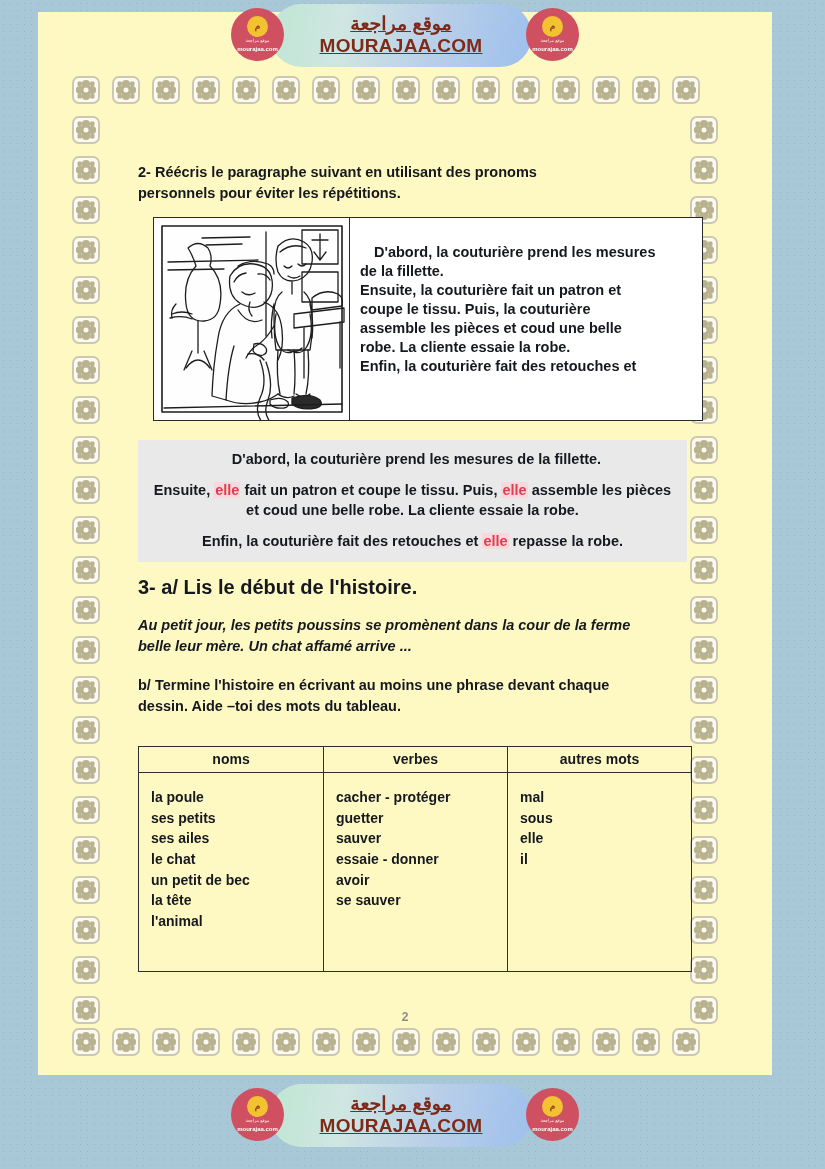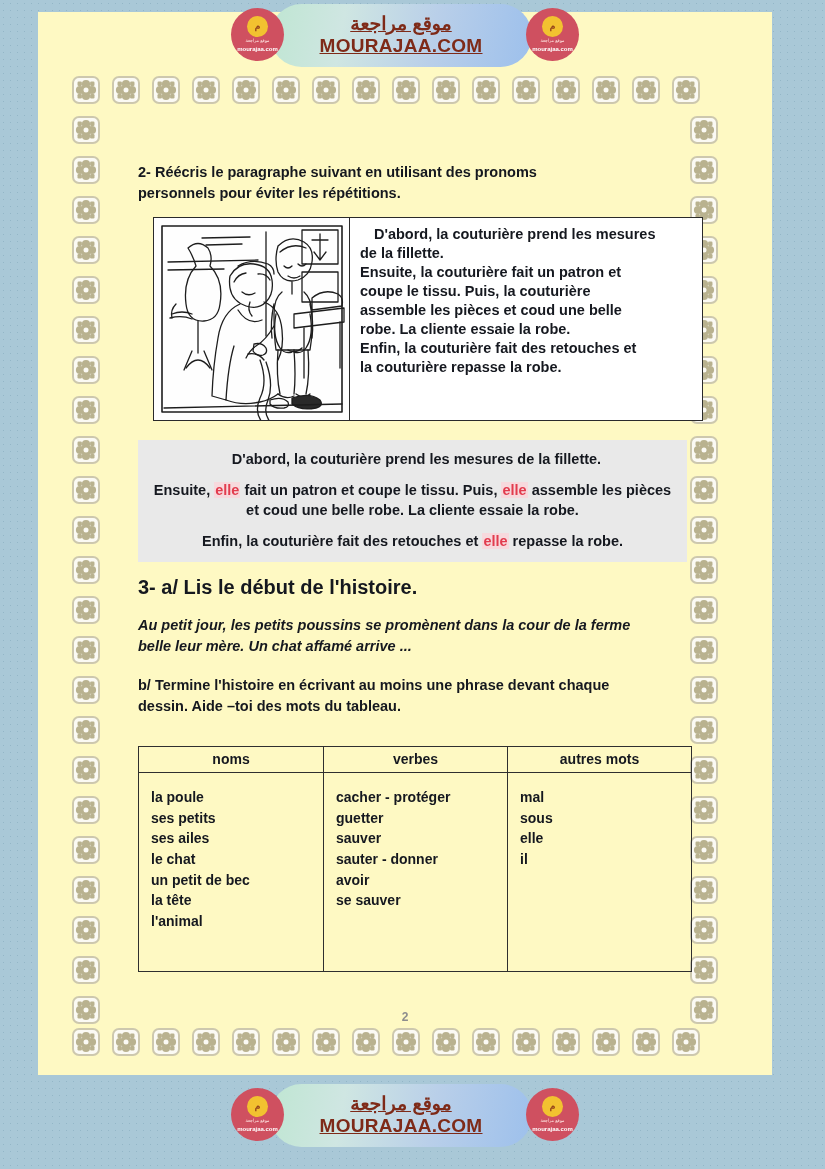--- a/index.html
+++ b/index.html
@@ -188,20 +188,21 @@
     background: #fdfdfd;
   }
   .ex-illustration svg { position: absolute; left: 0; top: 0; }
   .ex-paragraph {
     flex: 1 1 auto;
     padding: 7px 8px 6px 10px;
     font-size: 14.5px;
     font-weight: bold;
     color: #15181f;
     line-height: 1.31;
+    margin-top: 18px;
   }
   .ex-paragraph p { margin: 0; }
   .ex-paragraph .indent { text-indent: 14px; }
 
   
   .answer-block {
     margin: 19px 0 0 14px;
     width: 549px;
     background: #e9e9e9;
     padding: 9px 10px 11px 10px;
@@ -1711,21 +1712,20 @@
       </div>
 
       <div class="ex-paragraph">
         <p class="indent">D'abord, la couturière prend les mesures</p>
         <p>de la fillette.</p>
         <p>Ensuite, la couturière fait un patron et</p>
         <p>coupe le tissu. Puis, la couturière</p>
         <p>assemble les pièces et coud une belle</p>
         <p>robe. La cliente essaie la robe.</p>
         <p>Enfin, la couturière fait des retouches et</p>
-        <p>la couturière repasse la robe.</p>
       </div>
     </div>
 
     <div class="answer-block">
       <p class="first-line">D'abord, la couturière prend les mesures de la fillette.</p>
       <p><span>Ensuite, </span><span class="pronoun">elle</span><span> fait un patron et coupe le tissu. Puis, </span><span class="pronoun">elle</span><span> assemble les pièces et coud une belle robe. La cliente essaie la robe.</span></p>
       <p><span>Enfin, la couturière fait des retouches et </span><span class="pronoun">elle</span><span> repasse la robe.</span></p>
     </div>
 
     <p class="q3-head">3- a/ Lis le début de l'histoire.</p>
@@ -1753,21 +1753,21 @@
                 <li>un petit de bec</li>
                 <li>la tête</li>
                 <li>l'animal</li>
               </ul>
           </td>
           <td>
             <ul class="cell-list" id="list-verbes">
                 <li>cacher - protéger</li>
                 <li>guetter</li>
                 <li>sauver</li>
-                <li>sauter - donner</li>
+                <li>essaie - donner</li>
                 <li>avoir</li>
                 <li>se sauver</li>
               </ul>
           </td>
           <td>
             <ul class="cell-list" id="list-autres">
                 <li>mal</li>
                 <li>sous</li>
                 <li>elle</li>
                 <li>il</li>

